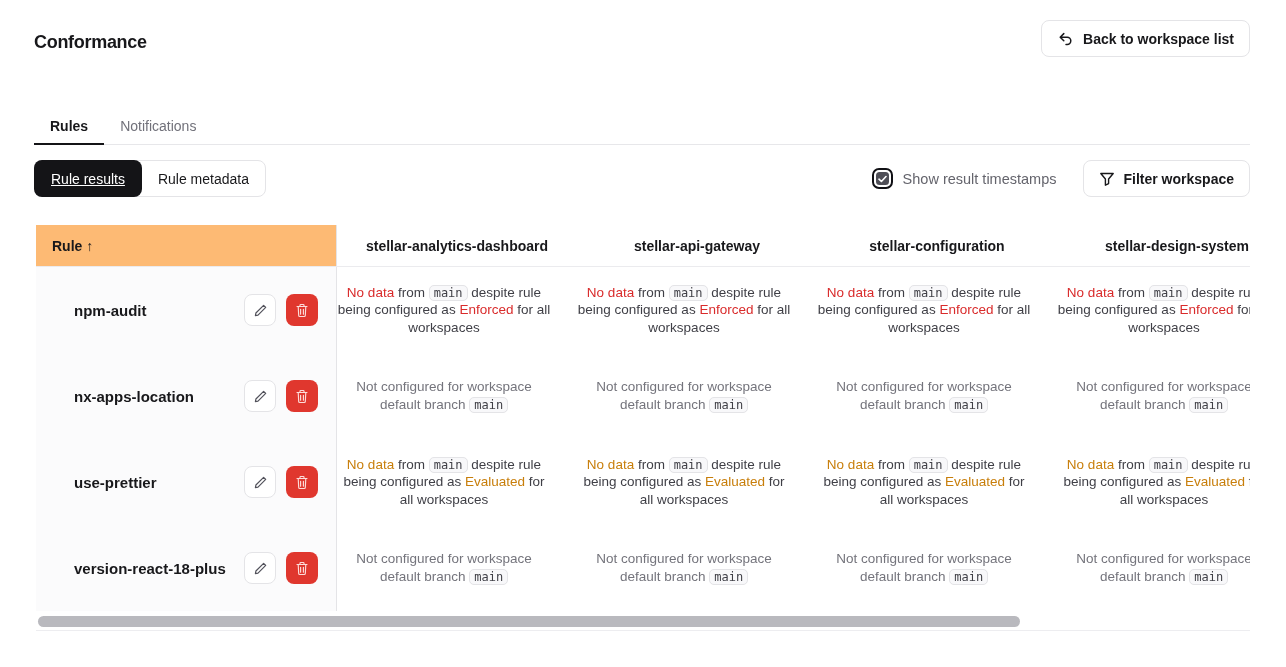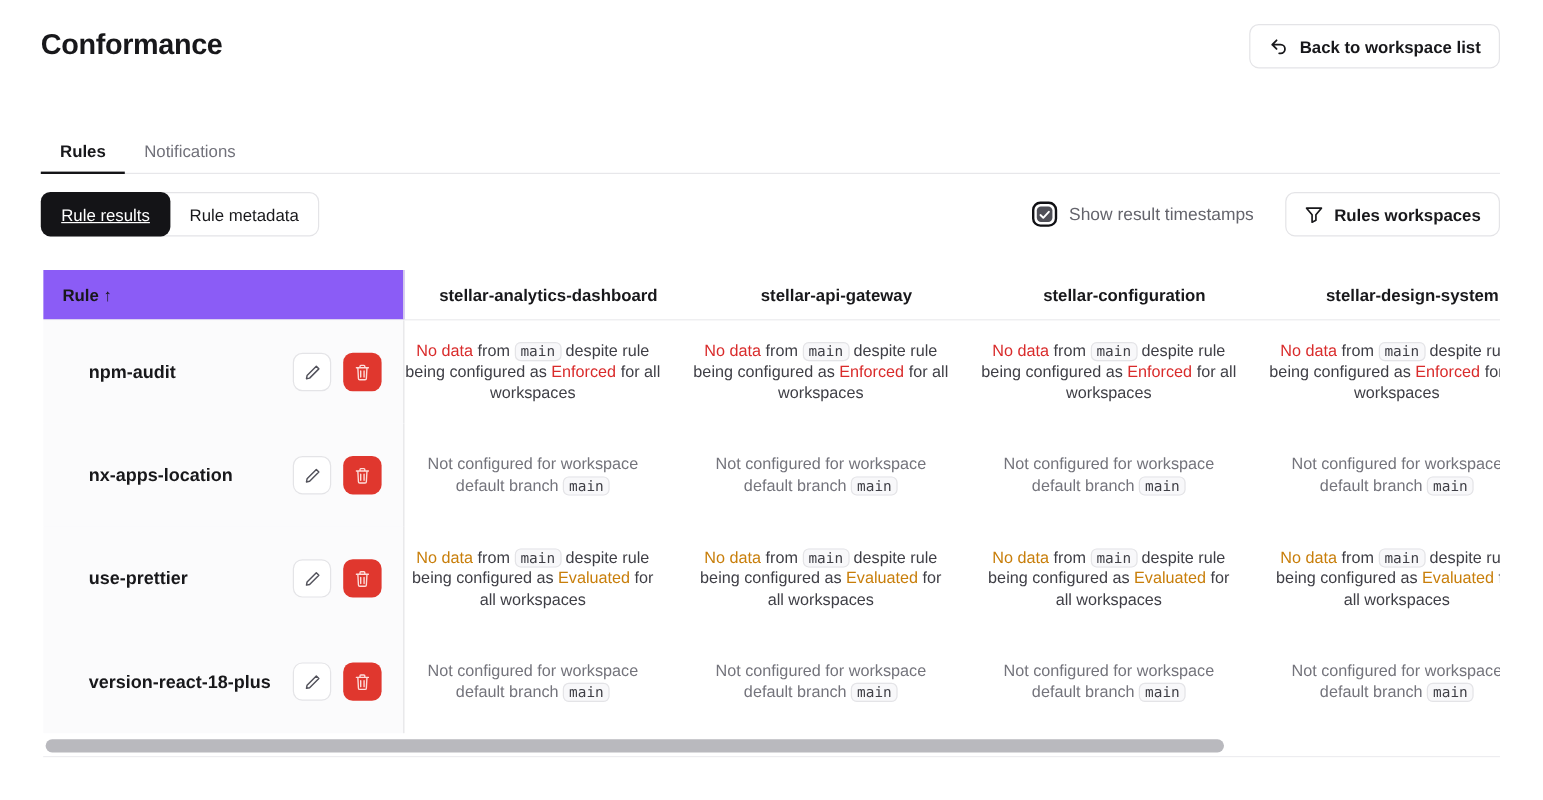--- a/index.html
+++ b/index.html
@@ -2,21 +2,21 @@
 <html><head>
 <meta charset="utf-8">
 <style>
   * { box-sizing: border-box; }
   html,body { margin:0; padding:0; }
   body {
     width:1286px; height:667px; position:relative; overflow:hidden;
     background:#ffffff; color:#18181b;
     font-family:"Liberation Sans", sans-serif;
   }
-  .page-title { position:absolute; left:34px; top:8px; font-size:24px; font-weight:700; letter-spacing:-0.3px; }
+  .page-title { position:absolute; left:34px; top:20px; font-size:18px; font-weight:700; letter-spacing:-0.3px; }
   .btn {
     display:inline-flex; align-items:center; gap:9px; height:37px; padding:0 15px;
     background:#fff; border:1px solid #e4e4e7; border-radius:8px;
     font-family:"Liberation Sans", sans-serif; font-size:14px; font-weight:600; color:#18181b; cursor:pointer;
   }
   .back-btn { position:absolute; top:20px; right:36px; }
   
   .tabs { position:absolute; left:34px; right:36px; top:108px; height:37px; display:flex; border-bottom:1px solid #e7e7ea; }
   .tab { padding:0 16px; display:flex; align-items:center; font-size:14px; color:#71717a; cursor:pointer;
          border-bottom:2px solid transparent; margin-bottom:-1px; }
@@ -33,21 +33,21 @@
   .checkbox-inner { width:13px; height:13px; background:#4f4f57; border-radius:3.5px; display:none;
                     align-items:center; justify-content:center; }
   .checkbox.checked .checkbox-inner { display:flex; }
   .checkbox-label { font-size:14.5px; color:#64646c; }
   
   .table-wrap { position:absolute; left:36px; top:225px; width:1214px; height:387px; overflow:hidden; }
   .table-inner { width:1261px; }
   .thead { display:flex; height:42px; border-bottom:1px solid #ebebee; }
   .th { font-size:14px; font-weight:600; color:#18181b; }
   .rule-th { width:301px; min-width:301px; display:flex; align-items:center; gap:4px; padding:0 16px;
-             background:#8b5cf6; border-right:1px solid #e4e4e7; cursor:pointer; }
+             background:#fdba74; border-right:1px solid #e4e4e7; cursor:pointer; }
   .sort-arrow { font-weight:400; }
   .ws-th { width:240px; min-width:240px; display:flex; align-items:center; justify-content:center;text-align:right; }
   .tr { display:flex; height:86px; }
   .rule-td { width:301px; min-width:301px; display:flex; align-items:center; padding:0 18px 0 16px;
              background:#fbfbfc; border-right:1px solid #e4e4e7; }
   .rule-name { flex:1; font-size:15px; font-weight:700; color:#18181b;margin-left:22px; }
   .row-actions { display:flex; gap:10px; }
   .icon-btn { width:32px; height:32px; border-radius:8px; display:flex; align-items:center; justify-content:center;
               cursor:pointer; border:none; padding:0; }
   .edit-btn { background:#fff; border:1px solid #e4e4e7; }
@@ -105,21 +105,21 @@
         </span>
       </span>
       <span class="checkbox-label">Show result timestamps</span>
     </div>
     <button class="btn">
       <span style="display:inline-flex;">
         <svg width="16" height="16" viewBox="0 0 16 16">
             <path d="M1.8 2.5h12.4L9.6 8v4.6l-3.2 1.6V8L1.8 2.5z" fill="none" stroke="#18181b" stroke-width="1.4" stroke-linejoin="round"></path>
           </svg>
       </span>
-      <span>Rules workspaces</span>
+      <span>Filter workspace</span>
     </button>
   </div>
 </div>
 
 <div class="table-wrap">
   <div class="table-inner">
     <div class="thead">
       <div class="th rule-th">
         <span>Rule</span>
         <span class="sort-arrow">↑</span>

